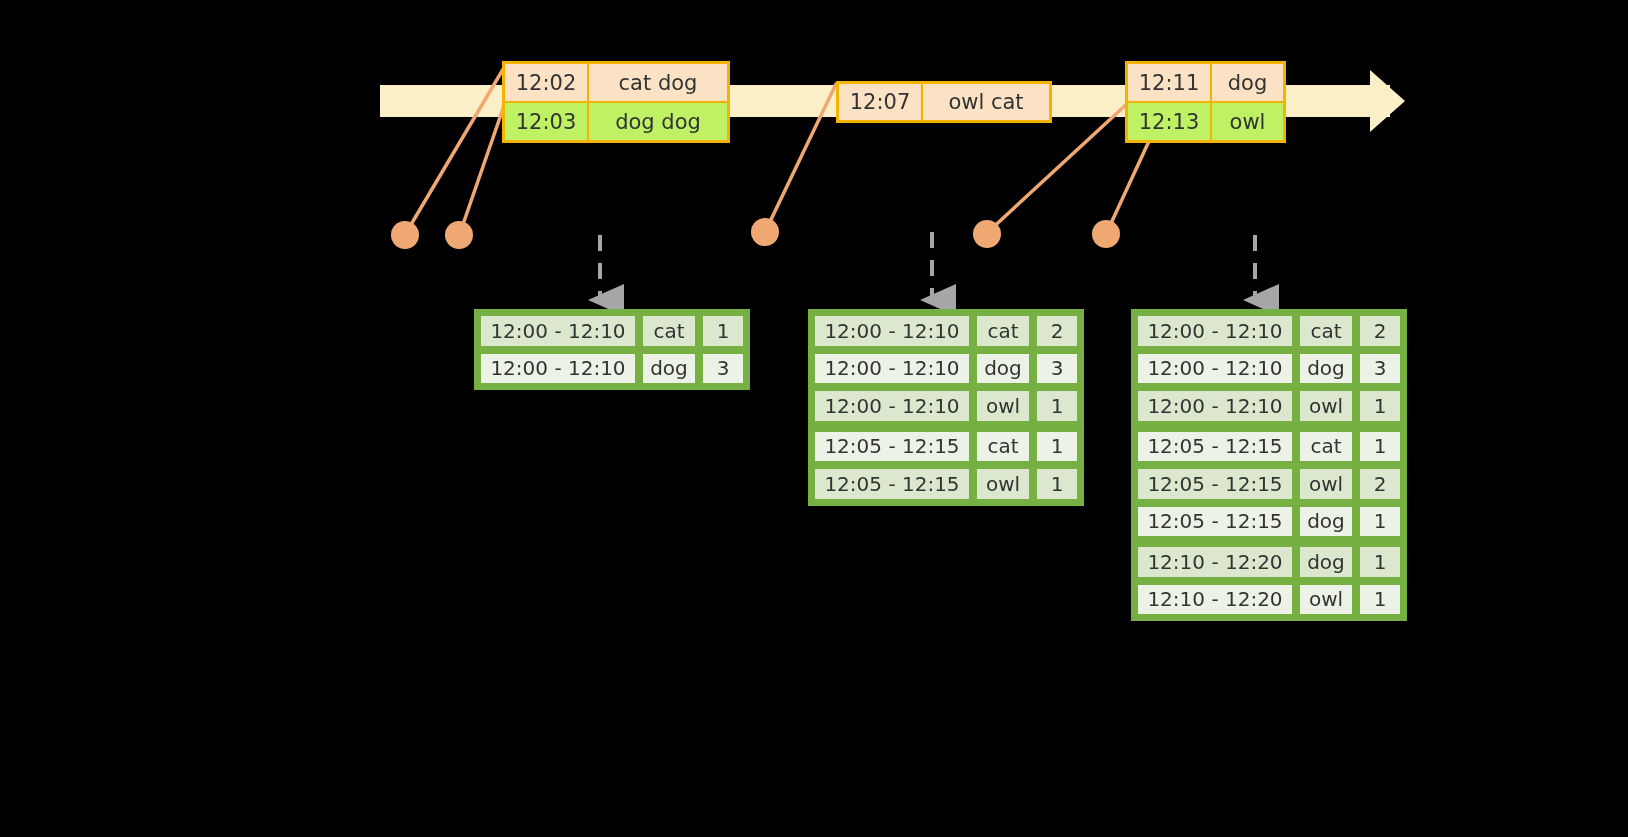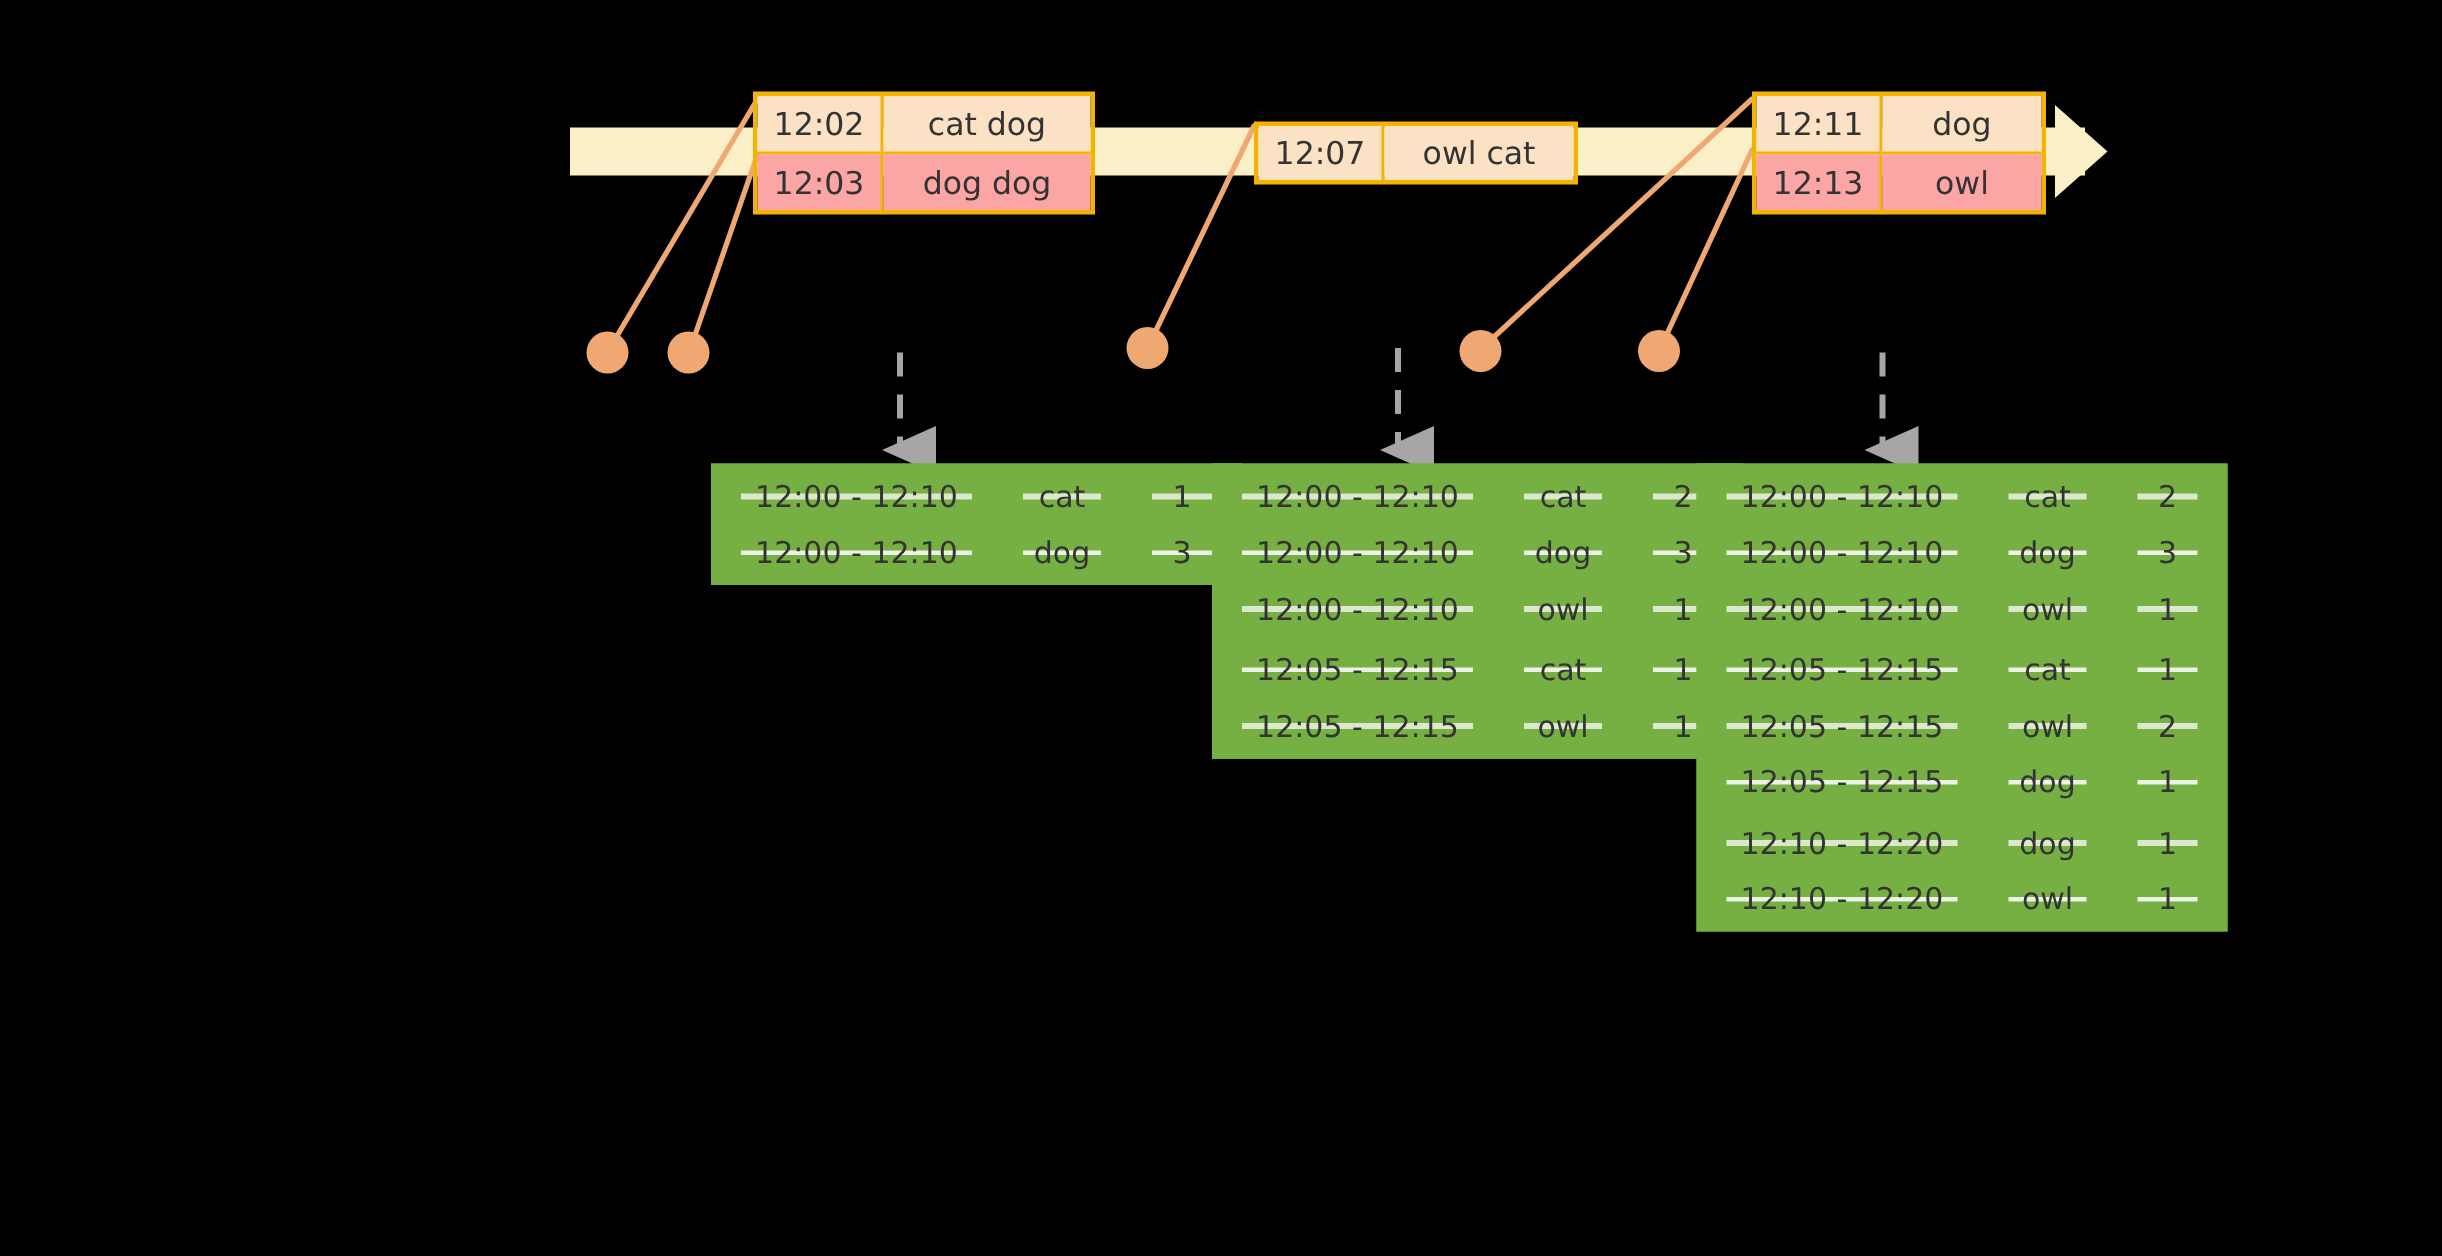--- a/index.html
+++ b/index.html
@@ -11,29 +11,29 @@
   
   .evt{position:absolute;border:3px solid #F5B301;box-sizing:border-box;
        display:flex;flex-direction:column;}
   .evt-row{display:flex;height:38px;}
   .evt-row + .evt-row{border-top:2px solid #F5B301;}
   .evt-cell{display:flex;align-items:center;justify-content:center;
             font-size:21px;color:#333;box-sizing:border-box;}
   .evt-cell.time{width:84px;border-right:2px solid #F5B301;}
   .evt-cell.words{flex:1;}
   .sh-a .evt-cell{background:#FBE2C4;}
-  .sh-b .evt-cell{background:#fca5a5;}
+  .sh-b .evt-cell{background:#bef264;}
 
   
   .tbl{position:absolute;border:3px solid #76B043;box-sizing:border-box;
        display:flex;flex-direction:column;background:#76B043;}
   .trow{display:flex;height:37.5px;}
   .tcell{display:flex;align-items:center;justify-content:center;
          font-size:20px;color:#333;box-sizing:border-box;
-         margin:17px;}
+         margin:4px;}
   .tcell.range{width:154px;}
   .tcell.word{width:52px;}
   .tcell.cnt{width:40px;}
   .row-a .tcell{background:#DCE8CD;}
   .row-b .tcell{background:#EDF2E7;}
   .grp-sep{height:3px;background:#76B043;}
 </style>
 </head>
 <body>
 
@@ -85,21 +85,21 @@
     </div>
   </div>
 
   <div class="evt" style="left:836px;top:81px;width:216px;height:42px;">
     <div class="evt-row sh-a">
       <div class="evt-cell time">12:07</div>
       <div class="evt-cell words">owl cat</div>
     </div>
   </div>
 
-  <div class="evt" style="left:1168px;top:61px;width:196px;height:82px;">
+  <div class="evt" style="left:1125px;top:61px;width:161px;height:82px;">
     <div class="evt-row sh-a">
       <div class="evt-cell time">12:11</div>
       <div class="evt-cell words">dog</div>
     </div>
     <div class="evt-row sh-b">
       <div class="evt-cell time">12:13</div>
       <div class="evt-cell words">owl</div>
     </div>
   </div>
 

